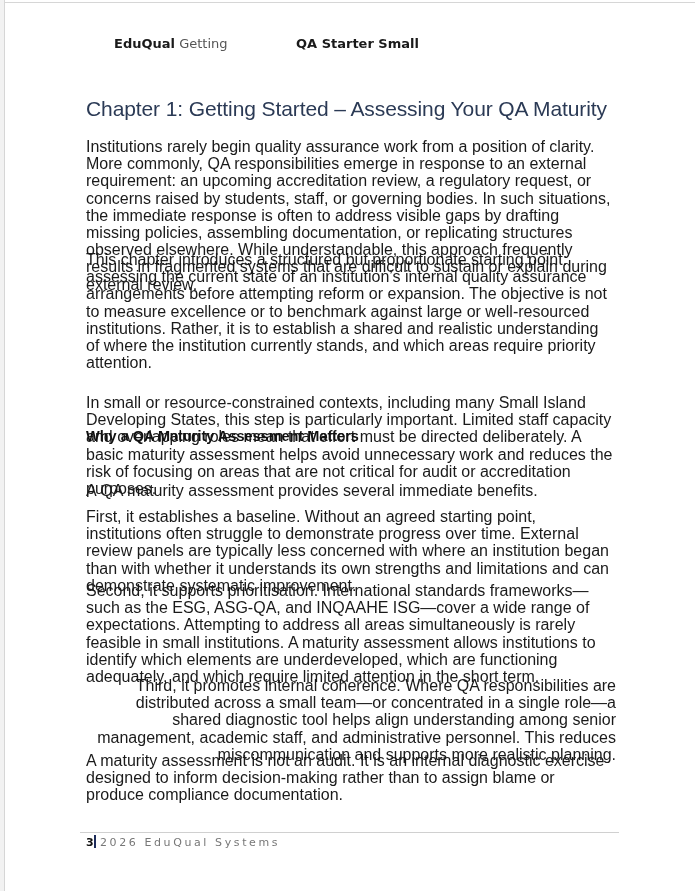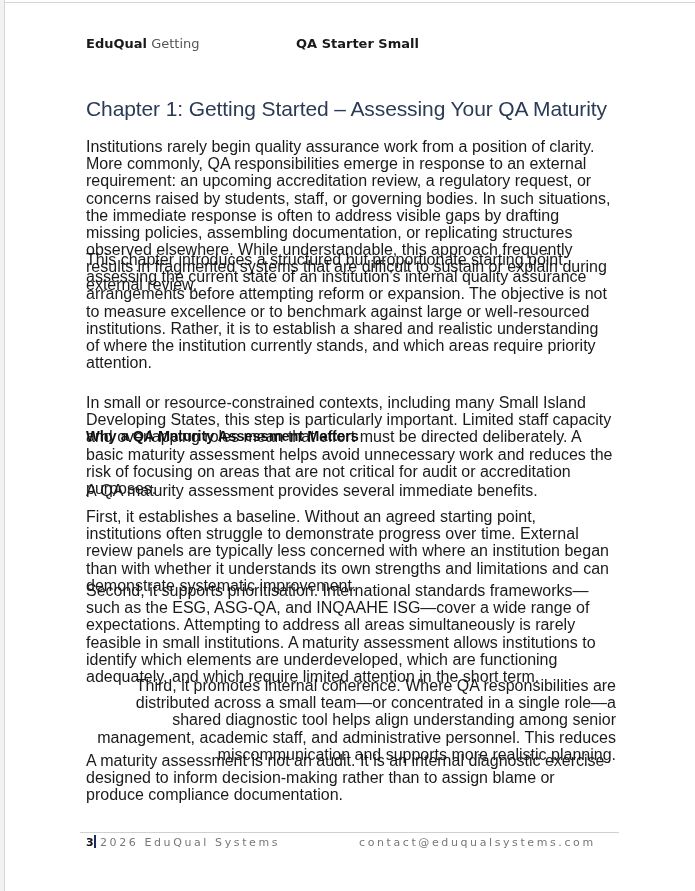--- a/index.html
+++ b/index.html
@@ -2,21 +2,21 @@
 <html><head>
 <meta charset="utf-8">
 <style>
   html, body { margin: 0; padding: 0; background: #ffffff; }
   body { width: 695px; height: 891px; position: relative; overflow: hidden; font-family: "Liberation Sans", sans-serif; }
   .left-strip { position: absolute; left: 0; top: 0; width: 4px; height: 891px; background: #f2f2f2; border-right: 1px solid #d6d6d6; }
   .top-line { position: absolute; left: 4px; top: 2px; right: 0; height: 1px; background: #d6d6d6; }
 
   .header { position: absolute; left: 86px; top: 36px; height: 18px; width: 500px; }
   .brand { position: absolute; left: 0; top: 0; font-size: 13px; color: #222; font-family: "DejaVu Sans", sans-serif; }
-  .brand b { font-weight: bold; color: #1a1a1a; }
+  .brand b { font-weight: bold; color: #1a1a1a; margin-left: 28px; }
   .brand .light { color: #555; font-weight: normal; }
   .pack { position: absolute; left: 210px; top: 0; font-size: 13px; font-weight: bold; color: #1a1a1a; font-family: "DejaVu Sans", sans-serif; }
 
   .chapter-title { position: absolute; left: 86px; top: 97px; font-size: 21px; color: #2b3a55; font-family: "Liberation Sans", sans-serif; letter-spacing: -0.1px; white-space: nowrap; }
 
   .body-text { position: absolute; left: 86px; width: 530px; font-size: 16px; line-height: 17.2px; color: #1a1a1a; font-family: "Liberation Sans", sans-serif; }
   .body-text p { margin: 0; }
 
   .section-heading { position: absolute; left: 86px; top: 428px; font-size: 14.5px; font-weight: bold; color: #111; font-family: "Liberation Sans", sans-serif; }
 
@@ -66,14 +66,13 @@
 </div>
 <div class="body-text" style="top:752px;">
   <p>A maturity assessment is not an audit. It is an internal diagnostic exercise designed to inform decision-making rather than to assign blame or produce compliance documentation.</p>
 </div>
 
 <div class="footer-rule"></div>
 <div class="footer">
   <span class="page-num">3</span>
   <span class="sep"></span>
   <span class="copyright">2026 EduQual Systems</span>
-  <span class="email">contact@eduqualsystems.com</span>
 </div>
 
 </body></html>

